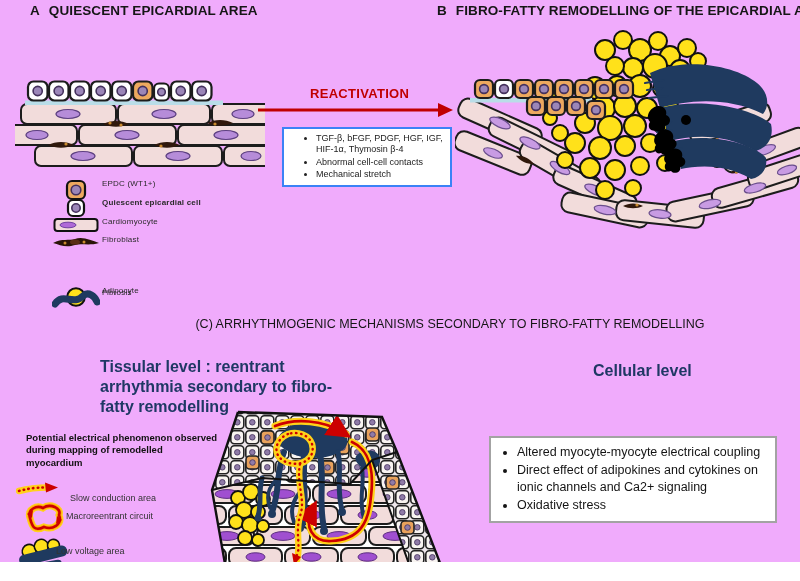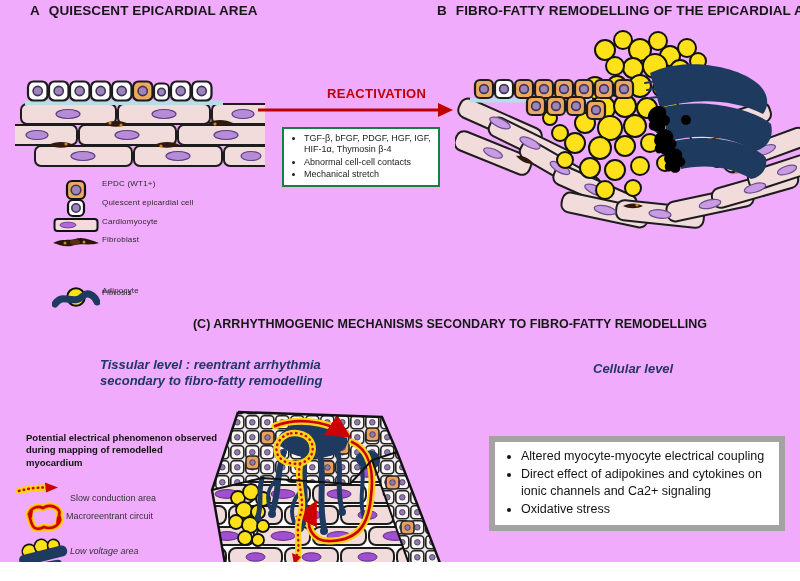--- a/index.html
+++ b/index.html
@@ -5,33 +5,33 @@
   html,body{margin:0;padding:0;background:#fff;}
   .stage{
     position:relative;width:800px;height:562px;background:#f0abfc;overflow:hidden;
     font-family:"Liberation Sans",sans-serif;color:#1a1a1a;
   }
   .abs{position:absolute;}
   .panel-title{font-size:13.5px;font-weight:bold;color:#161616;letter-spacing:.1px;white-space:nowrap;}
   .panel-title .plabel{margin-right:9px;}
   .reactivation{font-size:13px;font-weight:bold;color:#C00000;letter-spacing:.3px;}
   .factors-box{
-    width:150px;border:2px solid #15803d;background:#fff;padding:4px 4px 4px 0;
+    width:150px;border:2px solid #3b82f6;background:#fff;padding:4px 4px 4px 12px;
   }
   .factors-box ul{margin:0;padding-left:20px;font-size:9px;line-height:1.25;color:#222;}
   .factors-box li{margin:0 0 1px 0;}
   .legend-row{position:absolute;left:50px;display:flex;align-items:flex-start;height:20px;}
   .legend-icon{width:52px;display:flex;justify-content:center;align-items:center;}
   .legend-label{font-size:8px;color:#2a2a2a;letter-spacing:.2px;white-space:nowrap;}
-  .title-c{font-size:12.5px;font-weight:bold;color:#161616;text-align:center;}
-  .blue-heading{font-size:13px;font-weight:bold;color:#1F3864;line-height:1.25;font-style:italic;}
+  .title-c{font-size:12.5px;font-weight:normal;color:#161616;text-align:center;}
+  .blue-heading{font-size:16px;font-weight:bold;color:#1F3864;line-height:1.25;}
   .map-legend-title{font-size:9.5px;font-weight:bold;color:#111;line-height:1.3;}
   .map-label{font-size:9px;color:#333;white-space:nowrap;}
   .cellular-box{
-    width:268px;border:6px solid #a3a3a3;background:#fff;padding:6px 8px;
+    width:268px;border:2px solid #a3a3a3;background:#fff;padding:6px 8px;
   }
   .cellular-box ul{margin:0;padding-left:18px;font-size:12.5px;line-height:1.3;color:#141414;}
   .cellular-box li{margin:0 0 2px 0;}
 </style>
 </head>
 <body>
 
 <div class="stage">
 
   <div class="abs panel-title" style="left:30px;top:3px;">
@@ -109,21 +109,21 @@
             <circle cx="106.7" cy="13" r="4.6"></circle>
             <circle cx="127.7" cy="13" r="4.6"></circle>
             <circle cx="146.5" cy="14" r="3.8"></circle>
             <circle cx="165.7" cy="13" r="4.6"></circle>
             <circle cx="186.7" cy="13" r="4.6"></circle>
         </g>
       </g>
     </svg>
   </div>
 
-  <div class="abs reactivation" style="left:327px;top:86px;">REACTIVATION</div>
+  <div class="abs reactivation" style="left:310px;top:86px;">REACTIVATION</div>
   <div class="abs" style="left:255px;top:99px;">
     <svg width="200" height="20" viewBox="0 0 200 20">
       <line x1="3" y1="11" x2="184" y2="11" stroke="#C00000" stroke-width="3.2"></line>
       <polygon points="183,4 198,11 183,18" fill="#C00000"></polygon>
     </svg>
   </div>
 
   <div class="abs factors-box" style="left:282px;top:127px;">
     <ul>
       <li>TGF-β, bFGF, PDGF, HGF, IGF, HIF-1α, Thymosin β-4</li>
@@ -329,21 +329,21 @@
 
   <div class="legend-row" style="top:179px;">
     <span class="legend-icon">
       <svg width="22" height="22">
           <rect x="2" y="2" width="18" height="18" rx="5" fill="#EDA95F" stroke="#111" stroke-width="2.2"></rect>
           <circle cx="11" cy="11" r="4.8" fill="#9B86B8" stroke="#44305C" stroke-width="1.6"></circle>
         </svg>
     </span>
     <span class="legend-label">EPDC (WT1+)</span>
   </div>
-  <div class="legend-row" style="top:198px;">
+  <div class="legend-row" style="top:198px;font-weight:bold;">
     <span class="legend-icon">
       <svg width="20" height="20">
           <rect x="2" y="2" width="16" height="16" rx="5" fill="#fff" stroke="#111" stroke-width="2.2"></rect>
           <circle cx="10" cy="10" r="4.2" fill="#9B86B8" stroke="#44305C" stroke-width="1.6"></circle>
         </svg>
     </span>
     <span class="legend-label">Quiescent epicardial cell</span>
   </div>
   <div class="legend-row" style="top:217px;">
     <span class="legend-icon">
@@ -415,21 +415,21 @@
       <g transform="rotate(-14 30 24)">
         <circle cx="17" cy="15" r="7" fill="#FFE11A" stroke="#111" stroke-width="1.6"></circle>
         <circle cx="30" cy="13" r="7" fill="#FFE11A" stroke="#111" stroke-width="1.6"></circle>
         <circle cx="42" cy="15" r="6" fill="#FFE11A" stroke="#111" stroke-width="1.6"></circle>
         <rect x="5" y="17" width="49" height="11" rx="5" fill="#1F3A5F"></rect>
         <rect x="12" y="29" width="34" height="8" rx="4" fill="#1F3A5F" transform="rotate(4 29 33)"></rect>
         <rect x="38" y="37" width="16" height="6" rx="3" fill="#1F3A5F" transform="rotate(14 46 40)"></rect>
       </g>
     </svg>
   </div>
-  <div class="abs map-label" style="left:70px;top:546px;font-style:italic;">Low voltage area</div>
+  <div class="abs map-label" style="left:56px;top:546px;">Low voltage area</div>
 
   <div class="abs" style="left:200px;top:400px;">
     <svg width="262" height="181" viewBox="0 0 262 181">
       <defs>
         <pattern id="mos" width="15" height="15" patternUnits="userSpaceOnUse">
           <rect width="15" height="15" fill="#EFE8EC"></rect>
           <rect x="0.8" y="0.8" width="13" height="13" rx="3.5" fill="#F8F4F1" stroke="#232323" stroke-width="1.6"></rect>
           <circle cx="7.3" cy="7.3" r="2.8" fill="#8F7BA8" stroke="#44305C" stroke-width="0.8"></circle>
         </pattern>
         <pattern id="brk" width="56" height="42" patternUnits="userSpaceOnUse">

